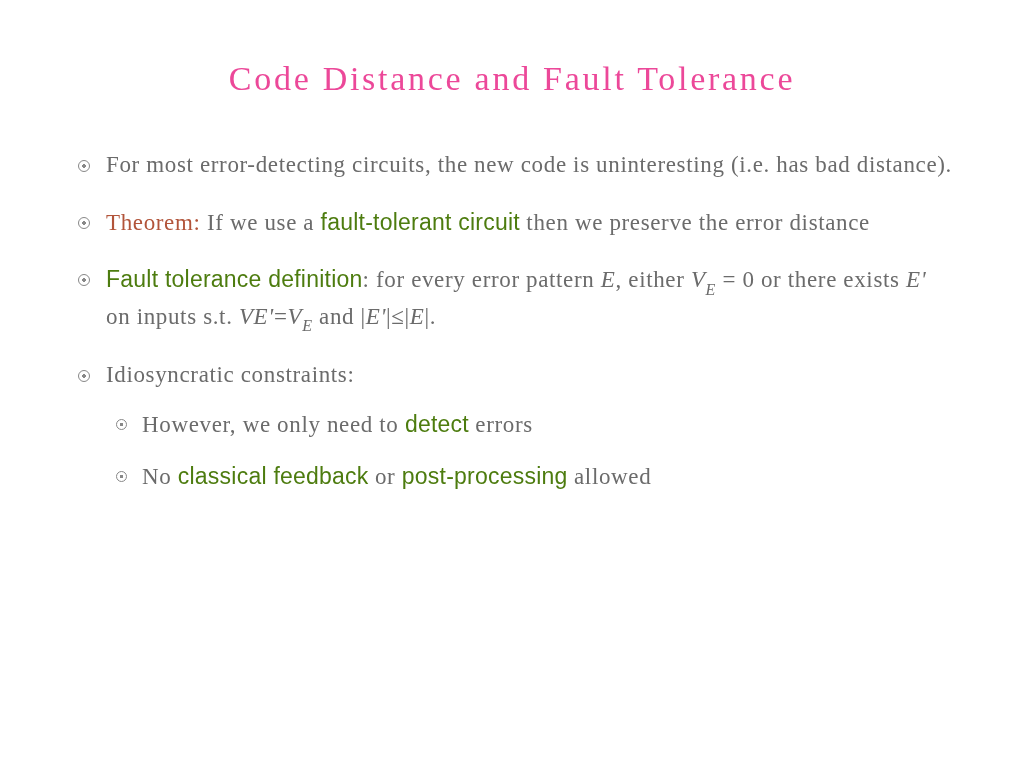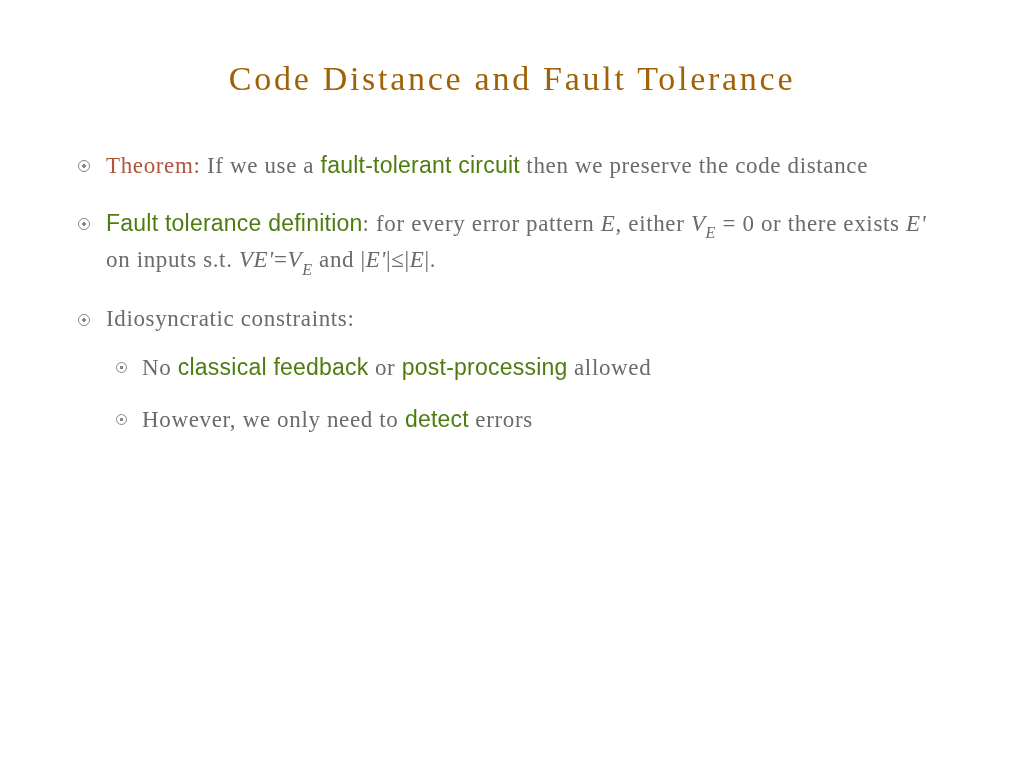--- a/index.html
+++ b/index.html
@@ -12,21 +12,21 @@
     color: #595959;
     letter-spacing: 0.04em;
     overflow: hidden;
   }
   .slide {
     padding: 60px 70px 40px 70px;
   }
   .title {
     text-align: center;
     font-size: 34px;
-    color: #a16207;
+    color: #ec4899;
     letter-spacing: 0.08em;
     margin-bottom: 50px;
     font-weight: normal;
   }
   ul.outer {
     list-style: none;
     padding-left: 0;
     margin: 0;
   }
   ul.outer > li {
@@ -93,35 +93,36 @@
   }
 </style>
 </head>
 <body>
 
 <div class="slide">
   <div class="title">Code Distance and Fault Tolerance</div>
 
   <ul class="outer">
 
+    <li>For most error-detecting circuits, the new code is uninteresting (i.e. has bad distance).</li>
 
     <li>
-      <span class="theorem">Theorem:</span><span> If we use a </span><span class="teal">fault-tolerant circuit</span><span> then we preserve the code distance</span>
+      <span class="theorem">Theorem:</span><span> If we use a </span><span class="teal">fault-tolerant circuit</span><span> then we preserve the error distance</span>
     </li>
 
     <li>
       <span class="teal">Fault tolerance definition</span><span>: for every error pattern </span><span class="ital">E</span><span>, either </span><span class="ital">V</span><span class="sub">E</span><span> = 0 or there exists </span><span class="ital">E'</span><span> on inputs s.t. </span><span class="ital">VE'</span><span>=</span><span class="ital">V</span><span class="sub">E</span><span> and |</span><span class="ital">E'</span><span>|≤|</span><span class="ital">E</span><span>|.</span>
     </li>
 
     <li>
       <span>Idiosyncratic constraints:</span>
       <ul class="inner">
         <li>
-          <span>No </span><span class="teal">classical feedback</span><span> or </span><span class="teal">post-processing</span><span> allowed</span>
+          <span>However, we only need to </span><span class="teal">detect</span><span> errors</span>
         </li>
         <li>
-          <span>However, we only need to </span><span class="teal">detect</span><span> errors</span>
+          <span>No </span><span class="teal">classical feedback</span><span> or </span><span class="teal">post-processing</span><span> allowed</span>
         </li>
       </ul>
     </li>
 
   </ul>
 </div>
 
 </body></html>

